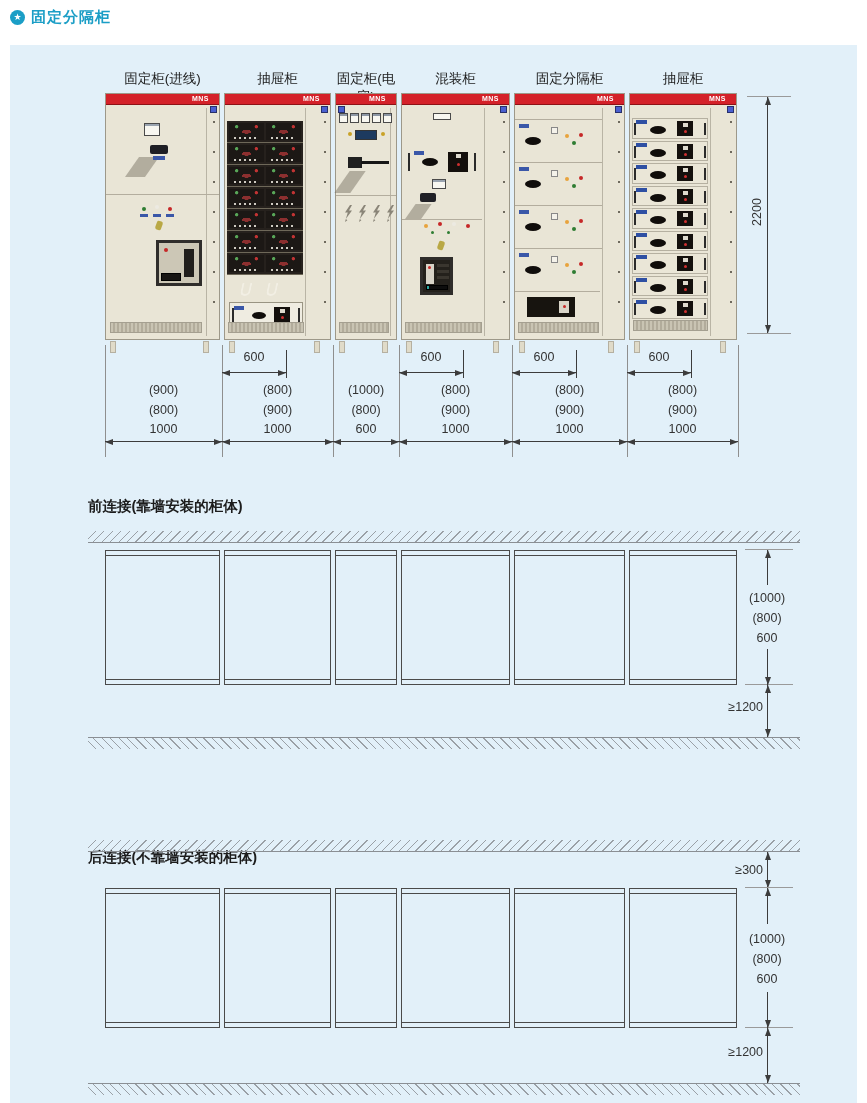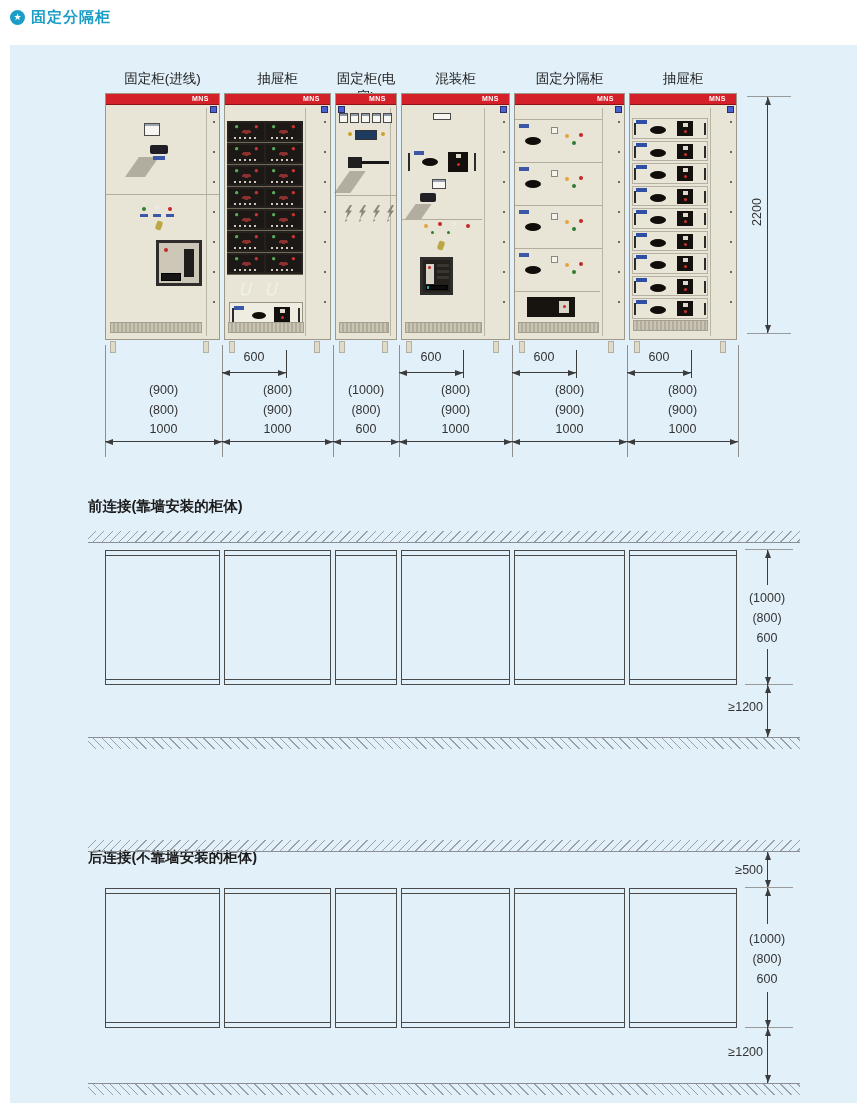--- a/index.html
+++ b/index.html
@@ -551,21 +551,21 @@
 
     <div class="vdim a-top a-bot" style="left:757px;top:640px;height:52px"></div>
     <div class="rlabel" style="left:695px;top:655px;width:58px">≥1200</div>
 
     <div class="wall-bot" style="left:78px;top:692px;width:712px"></div>
 
     <div class="sec-title" style="left:78px;top:803px">后连接(不靠墙安装的柜体)</div>
     <div class="wall-top" style="left:78px;top:795px;width:712px"></div>
 
     <div class="vdim a-top a-bot" style="left:757px;top:807px;height:36px"></div>
-    <div class="rlabel" style="left:695px;top:818px;width:58px">≥500</div>
+    <div class="rlabel" style="left:695px;top:818px;width:58px">≥300</div>
 
     <div class="crect" style="left:95px;top:843px;width:115px;height:140px"></div>
     <div class="crect" style="left:214px;top:843px;width:107px;height:140px"></div>
     <div class="crect" style="left:325px;top:843px;width:62px;height:140px"></div>
     <div class="crect" style="left:391px;top:843px;width:109px;height:140px"></div>
     <div class="crect" style="left:504px;top:843px;width:111px;height:140px"></div>
     <div class="crect" style="left:619px;top:843px;width:108px;height:140px"></div>
 
     <div class="exth" style="left:735px;top:842px;width:48px"></div>
     <div class="exth" style="left:735px;top:982px;width:48px"></div>

